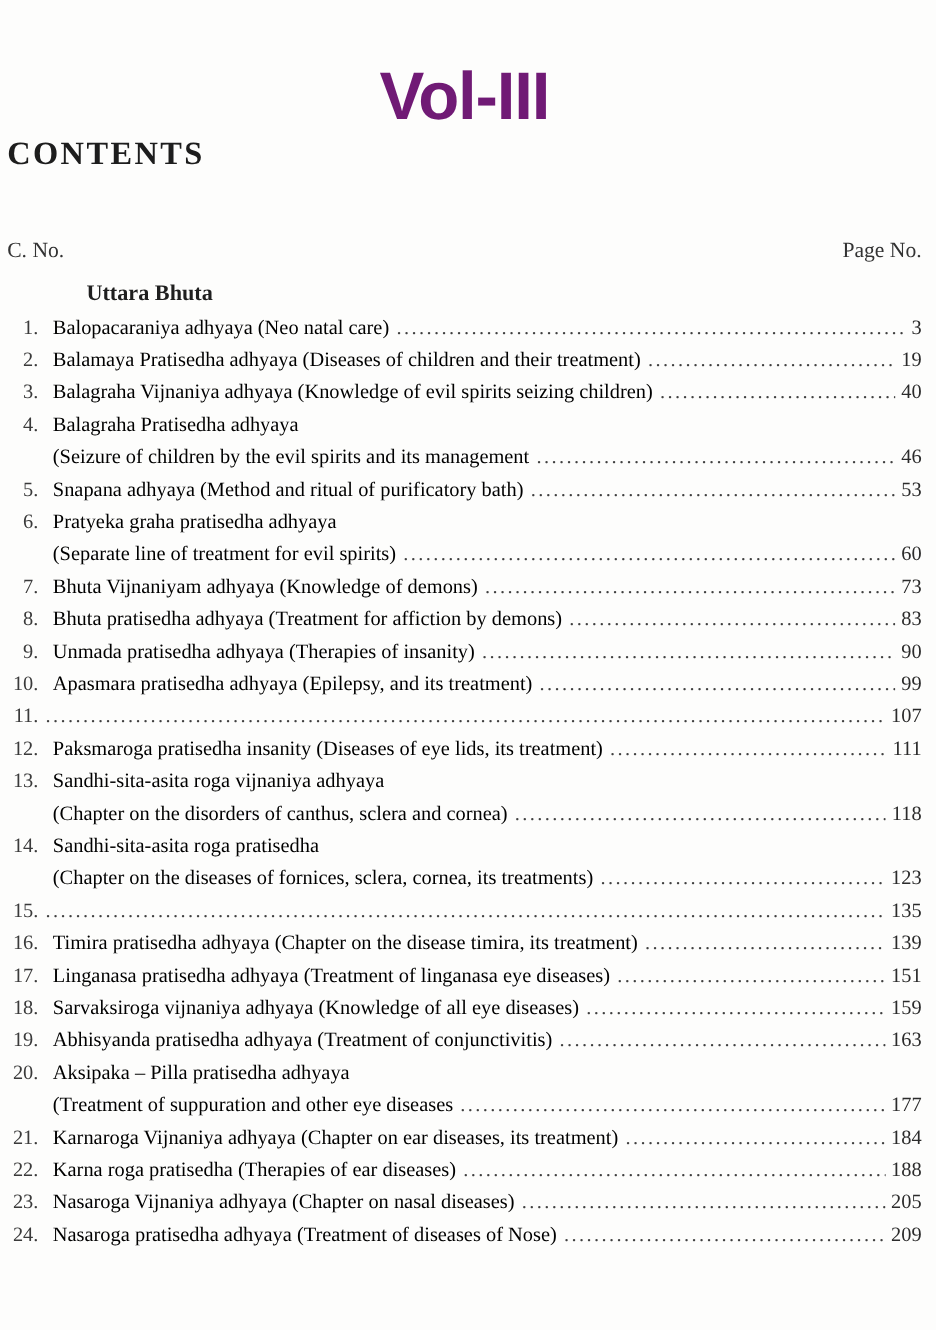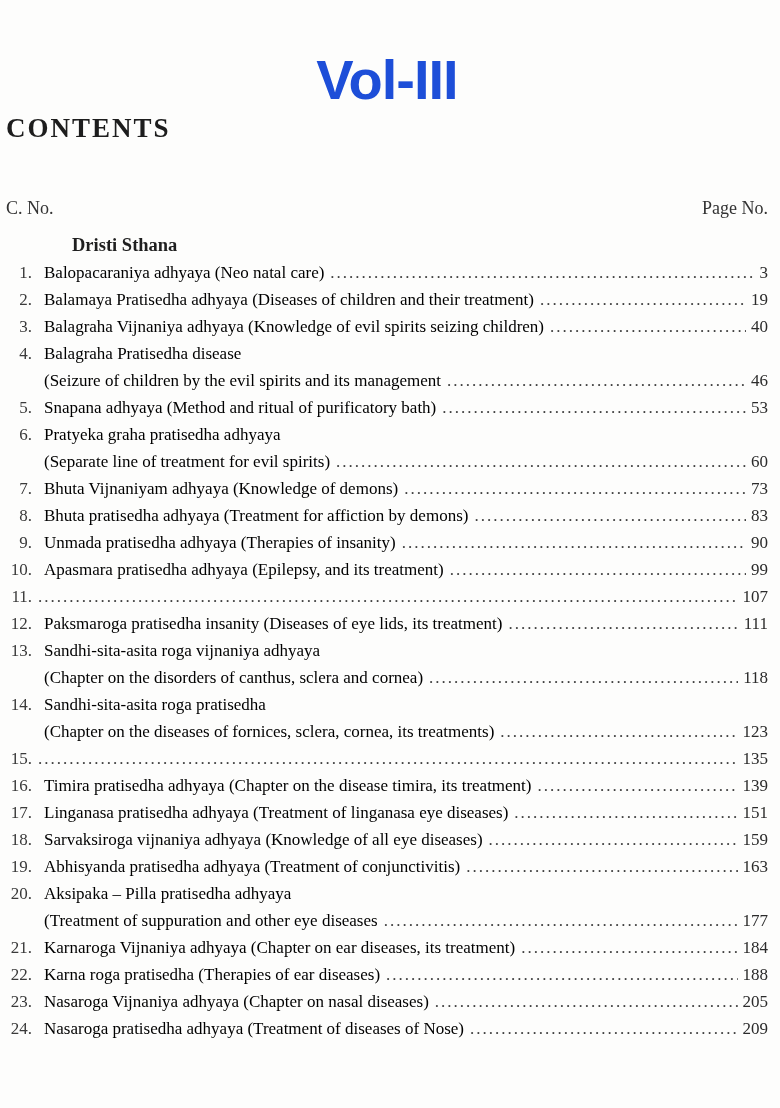--- a/index.html
+++ b/index.html
@@ -80,29 +80,29 @@
   .toc-page {
     flex: none;
     text-align: right;
     color: #2b2b2b;
   }
 </style>
 </head>
 <body>
 
 <div class="page">
-  <h1 class="vol-title" style="color: #1d4ed8;">Vol-III</h1>
+  <h1 class="vol-title" style="color: #701a75;">Vol-III</h1>
   <h2 class="contents-heading">CONTENTS</h2>
 
   <div class="col-headers">
     <span>C. No.</span>
     <span>Page No.</span>
   </div>
 
-  <div class="section-heading">Dristi Sthana</div>
+  <div class="section-heading">Uttara Bhuta</div>
 
   <div class="toc">
       <div class="toc-entry">
         <div class="toc-line">
           <span class="toc-num">1.</span>
           <span class="toc-title">Balopacaraniya adhyaya (Neo natal care)</span>
           <span class="leader">................................................................................................................................................................</span>
           <span class="toc-page">3</span>
         </div>
       </div>
@@ -118,21 +118,21 @@
         <div class="toc-line">
           <span class="toc-num">3.</span>
           <span class="toc-title">Balagraha Vijnaniya adhyaya (Knowledge of evil spirits seizing children)</span>
           <span class="leader">................................................................................................................................................................</span>
           <span class="toc-page">40</span>
         </div>
       </div>
       <div class="toc-entry">
         <div class="toc-line">
           <span class="toc-num">4.</span>
-          <span class="toc-title">Balagraha Pratisedha disease</span>
+          <span class="toc-title">Balagraha Pratisedha adhyaya</span>
         </div>
         <div class="toc-line">
           <span class="toc-num"></span>
           <span class="toc-title">(Seizure of children by the evil spirits and its management</span>
           <span class="leader">................................................................................................................................................................</span>
           <span class="toc-page">46</span>
         </div>
       </div>
       <div class="toc-entry">
         <div class="toc-line">

